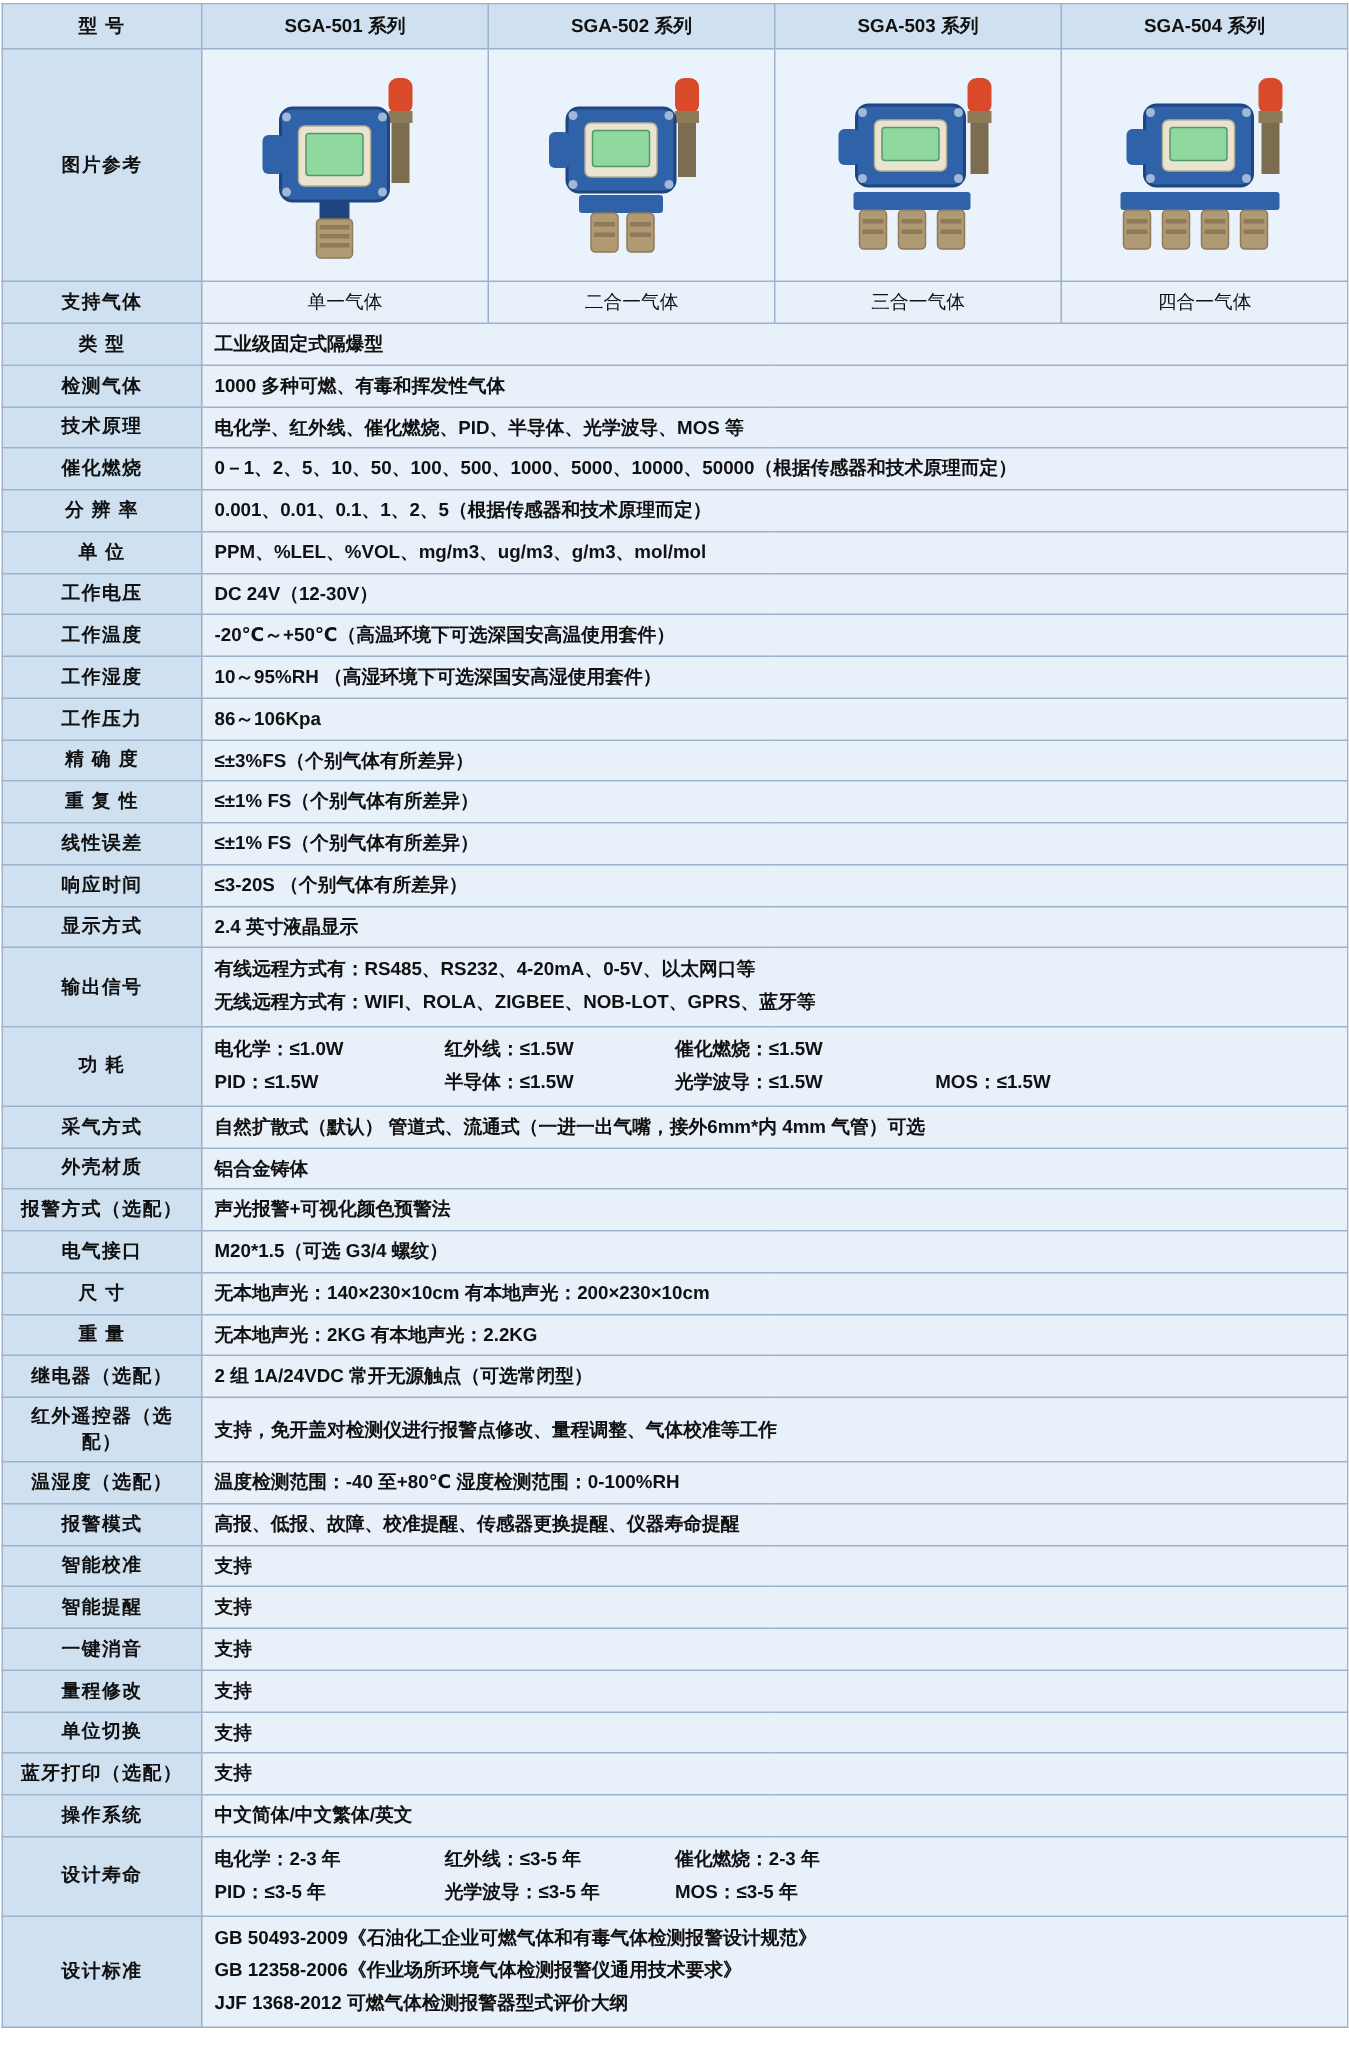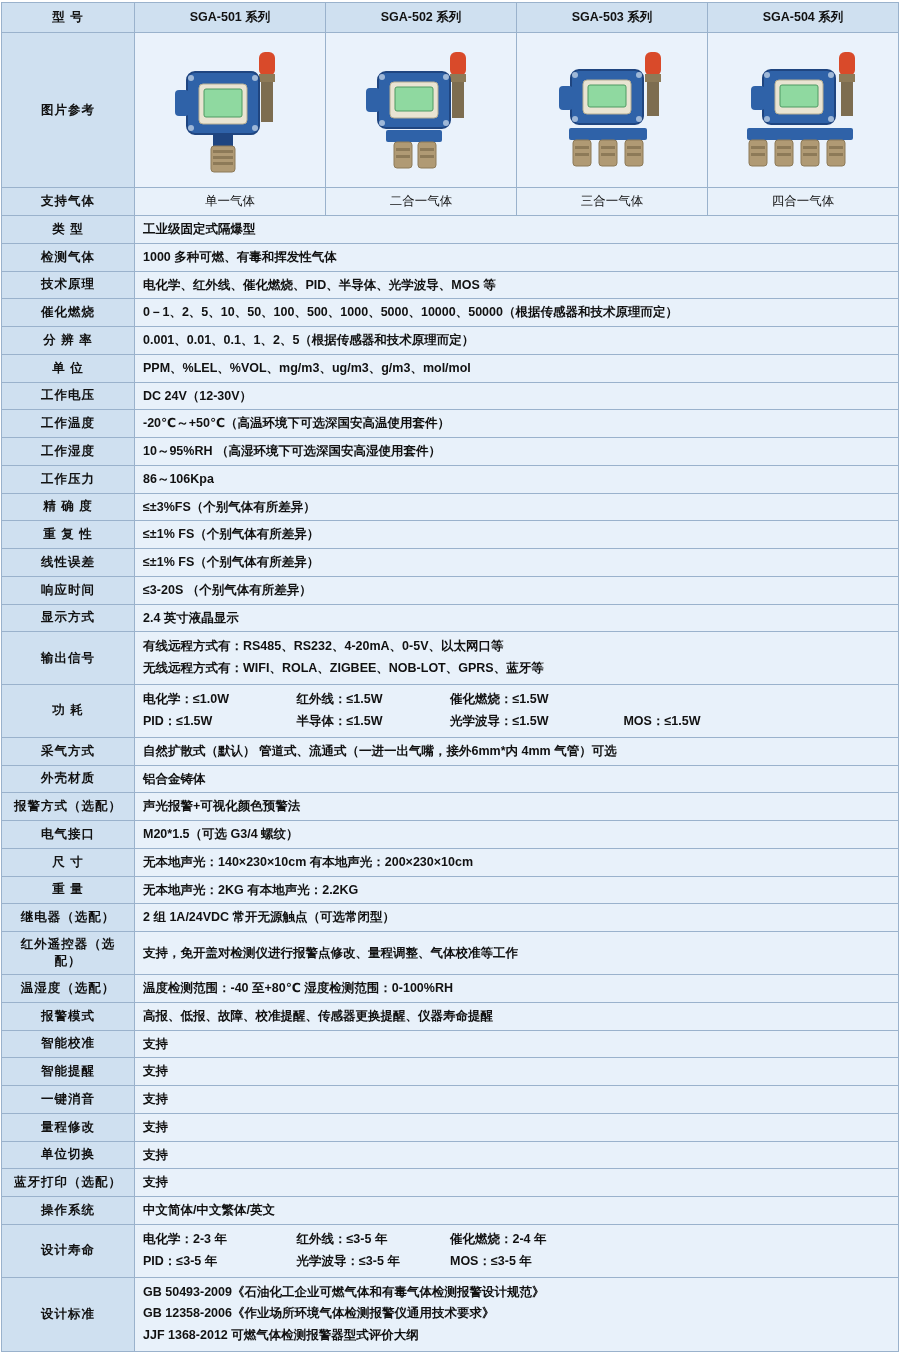--- a/index.html
+++ b/index.html
@@ -303,21 +303,21 @@
           <td class="label">操作系统</td>
           <td class="val" colspan="4">中文简体/中文繁体/英文</td>
         </tr>
 
   <tr>
     <td class="label">设计寿命</td>
     <td class="val multi" colspan="4">
       <div>
         <span style="display:inline-block;width:150px">电化学：2-3 年</span>
         <span style="display:inline-block;width:150px">红外线：≤3-5 年</span>
-        <span style="display:inline-block;width:170px">催化燃烧：2-4 年</span>
+        <span style="display:inline-block;width:170px">催化燃烧：2-3 年</span>
       </div>
       <div>
         <span style="display:inline-block;width:150px">PID：≤3-5 年</span>
         <span style="display:inline-block;width:150px">光学波导：≤3-5 年</span>
         <span style="display:inline-block;width:170px">MOS：≤3-5 年</span>
       </div>
     </td>
   </tr>
 
   <tr>

